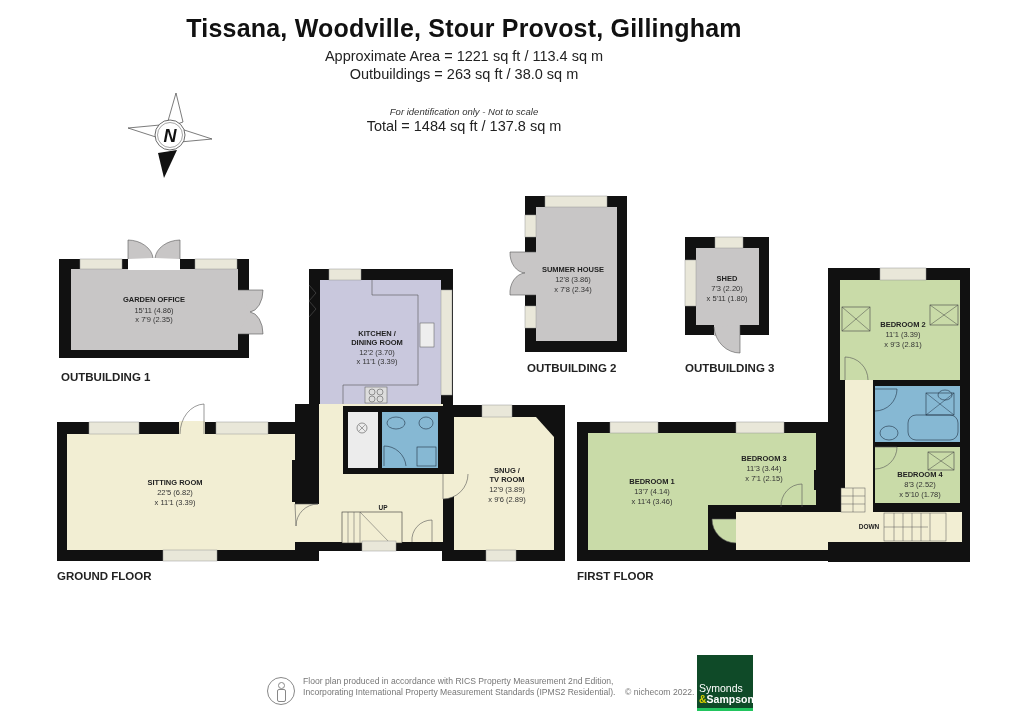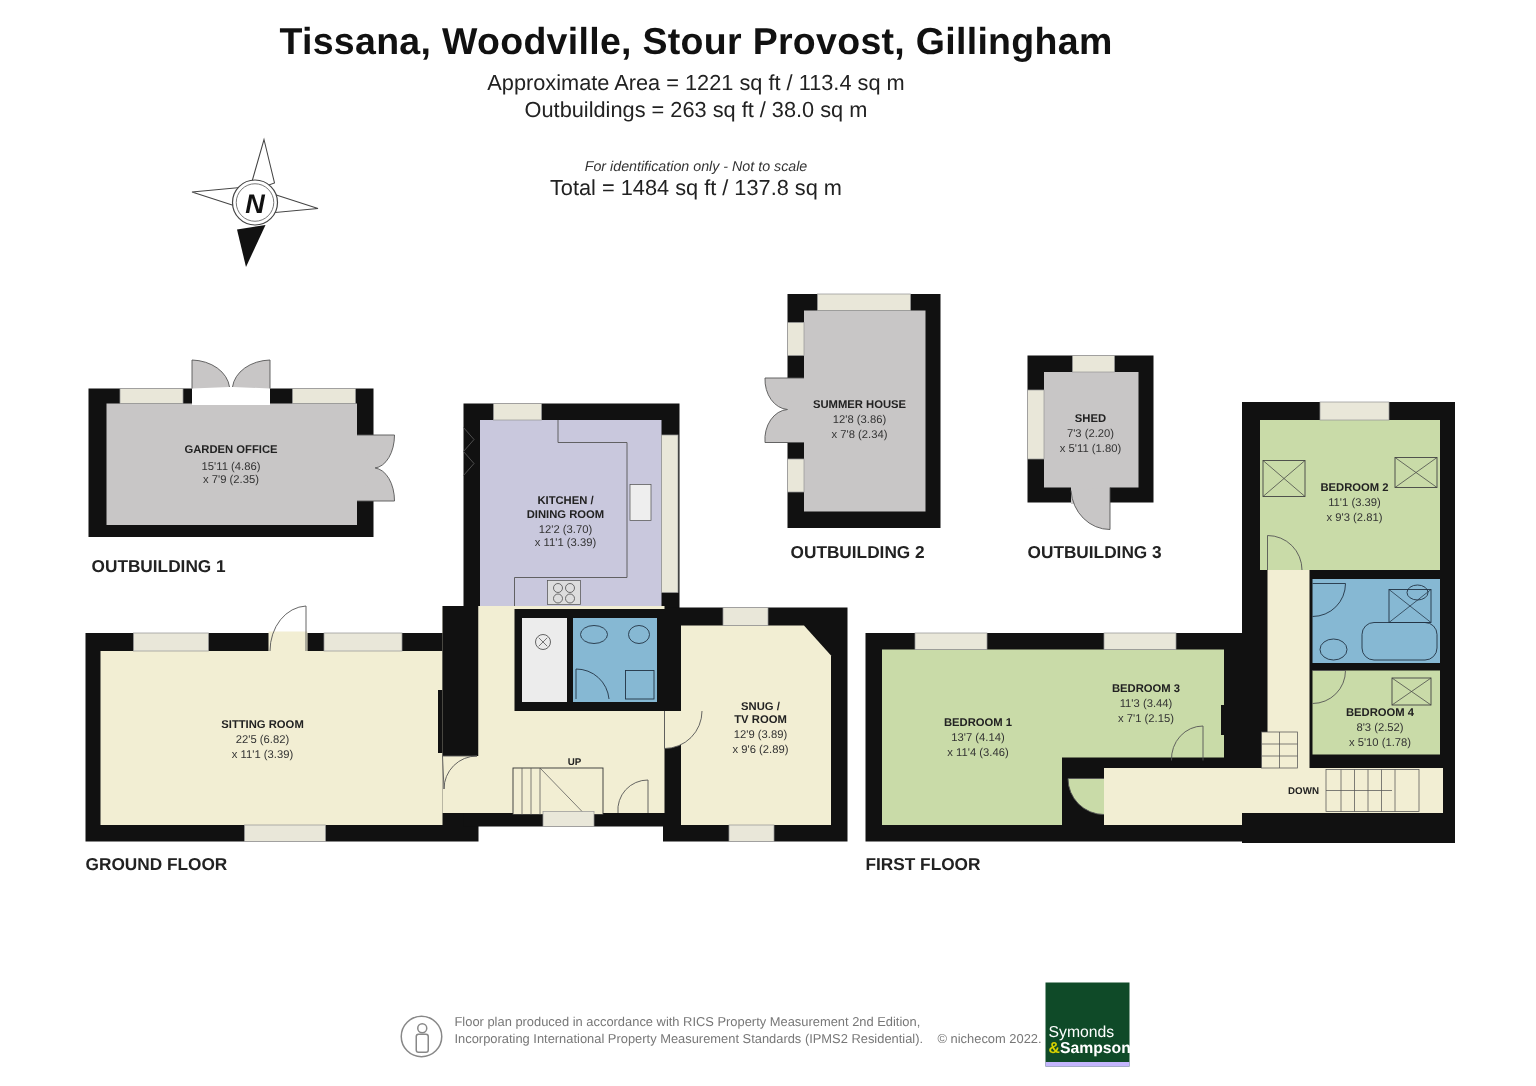--- a/index.html
+++ b/index.html
@@ -14,21 +14,21 @@
   svg#plan { position: absolute; left: 0; top: 0; }
   .rlabel { font-family: "Liberation Sans", sans-serif; font-weight: bold; font-size: 7.5px; fill: #222; text-anchor: middle; }
   .rdim { font-family: "Liberation Sans", sans-serif; font-size: 7.5px; fill: #333; text-anchor: middle; }
   .flabel { font-family: "Liberation Sans", sans-serif; font-weight: bold; font-size: 11.5px; fill: #222; }
   .stairlabel { font-family: "Liberation Sans", sans-serif; font-weight: bold; font-size: 6.5px; fill: #222; text-anchor: middle; }
   .footer { position: absolute; left: 303px; top: 676px; font-size: 8.6px; line-height: 10.5px; color: #777; }
   .footer .copy { position: absolute; left: 322px; top: 10.5px; white-space: nowrap; }
   .person-icon { position: absolute; left: 267px; top: 677px; width: 26px; height: 26px; border: 1px solid #888; border-radius: 50%; }
   .person-icon .head { position: absolute; left: 10px; top: 4px; width: 5px; height: 5px; border: 1px solid #888; border-radius: 50%; }
   .person-icon .bodyp { position: absolute; left: 9px; top: 11px; width: 7px; height: 11px; border: 1px solid #888; border-radius: 2px; }
-  .logo { position: absolute; left: 697px; top: 655px; width: 56px; height: 53px; background: #0f4a28; border-bottom: 3px solid #c4b5fd; color: #fff; }
+  .logo { position: absolute; left: 697px; top: 655px; width: 56px; height: 53px; background: #0f4a28; border-bottom: 3px solid #22c55e; color: #fff; }
   .logo .l1 { position: absolute; left: 2px; top: 27px; font-size: 10.5px; }
   .logo .l2 { position: absolute; left: 2px; top: 38px; font-size: 10.5px; font-weight: bold; }
   .logo .l2 .amp { color: #d7d000; }
 </style>
 </head>
 <body>
 
 <div class="hdr title">Tissana, Woodville, Stour Provost, Gillingham</div>
 <div class="hdr area area1">Approximate Area = 1221 sq ft / 113.4 sq m</div>
 <div class="hdr area area2">Outbuildings = 263 sq ft / 38.0 sq m</div>

